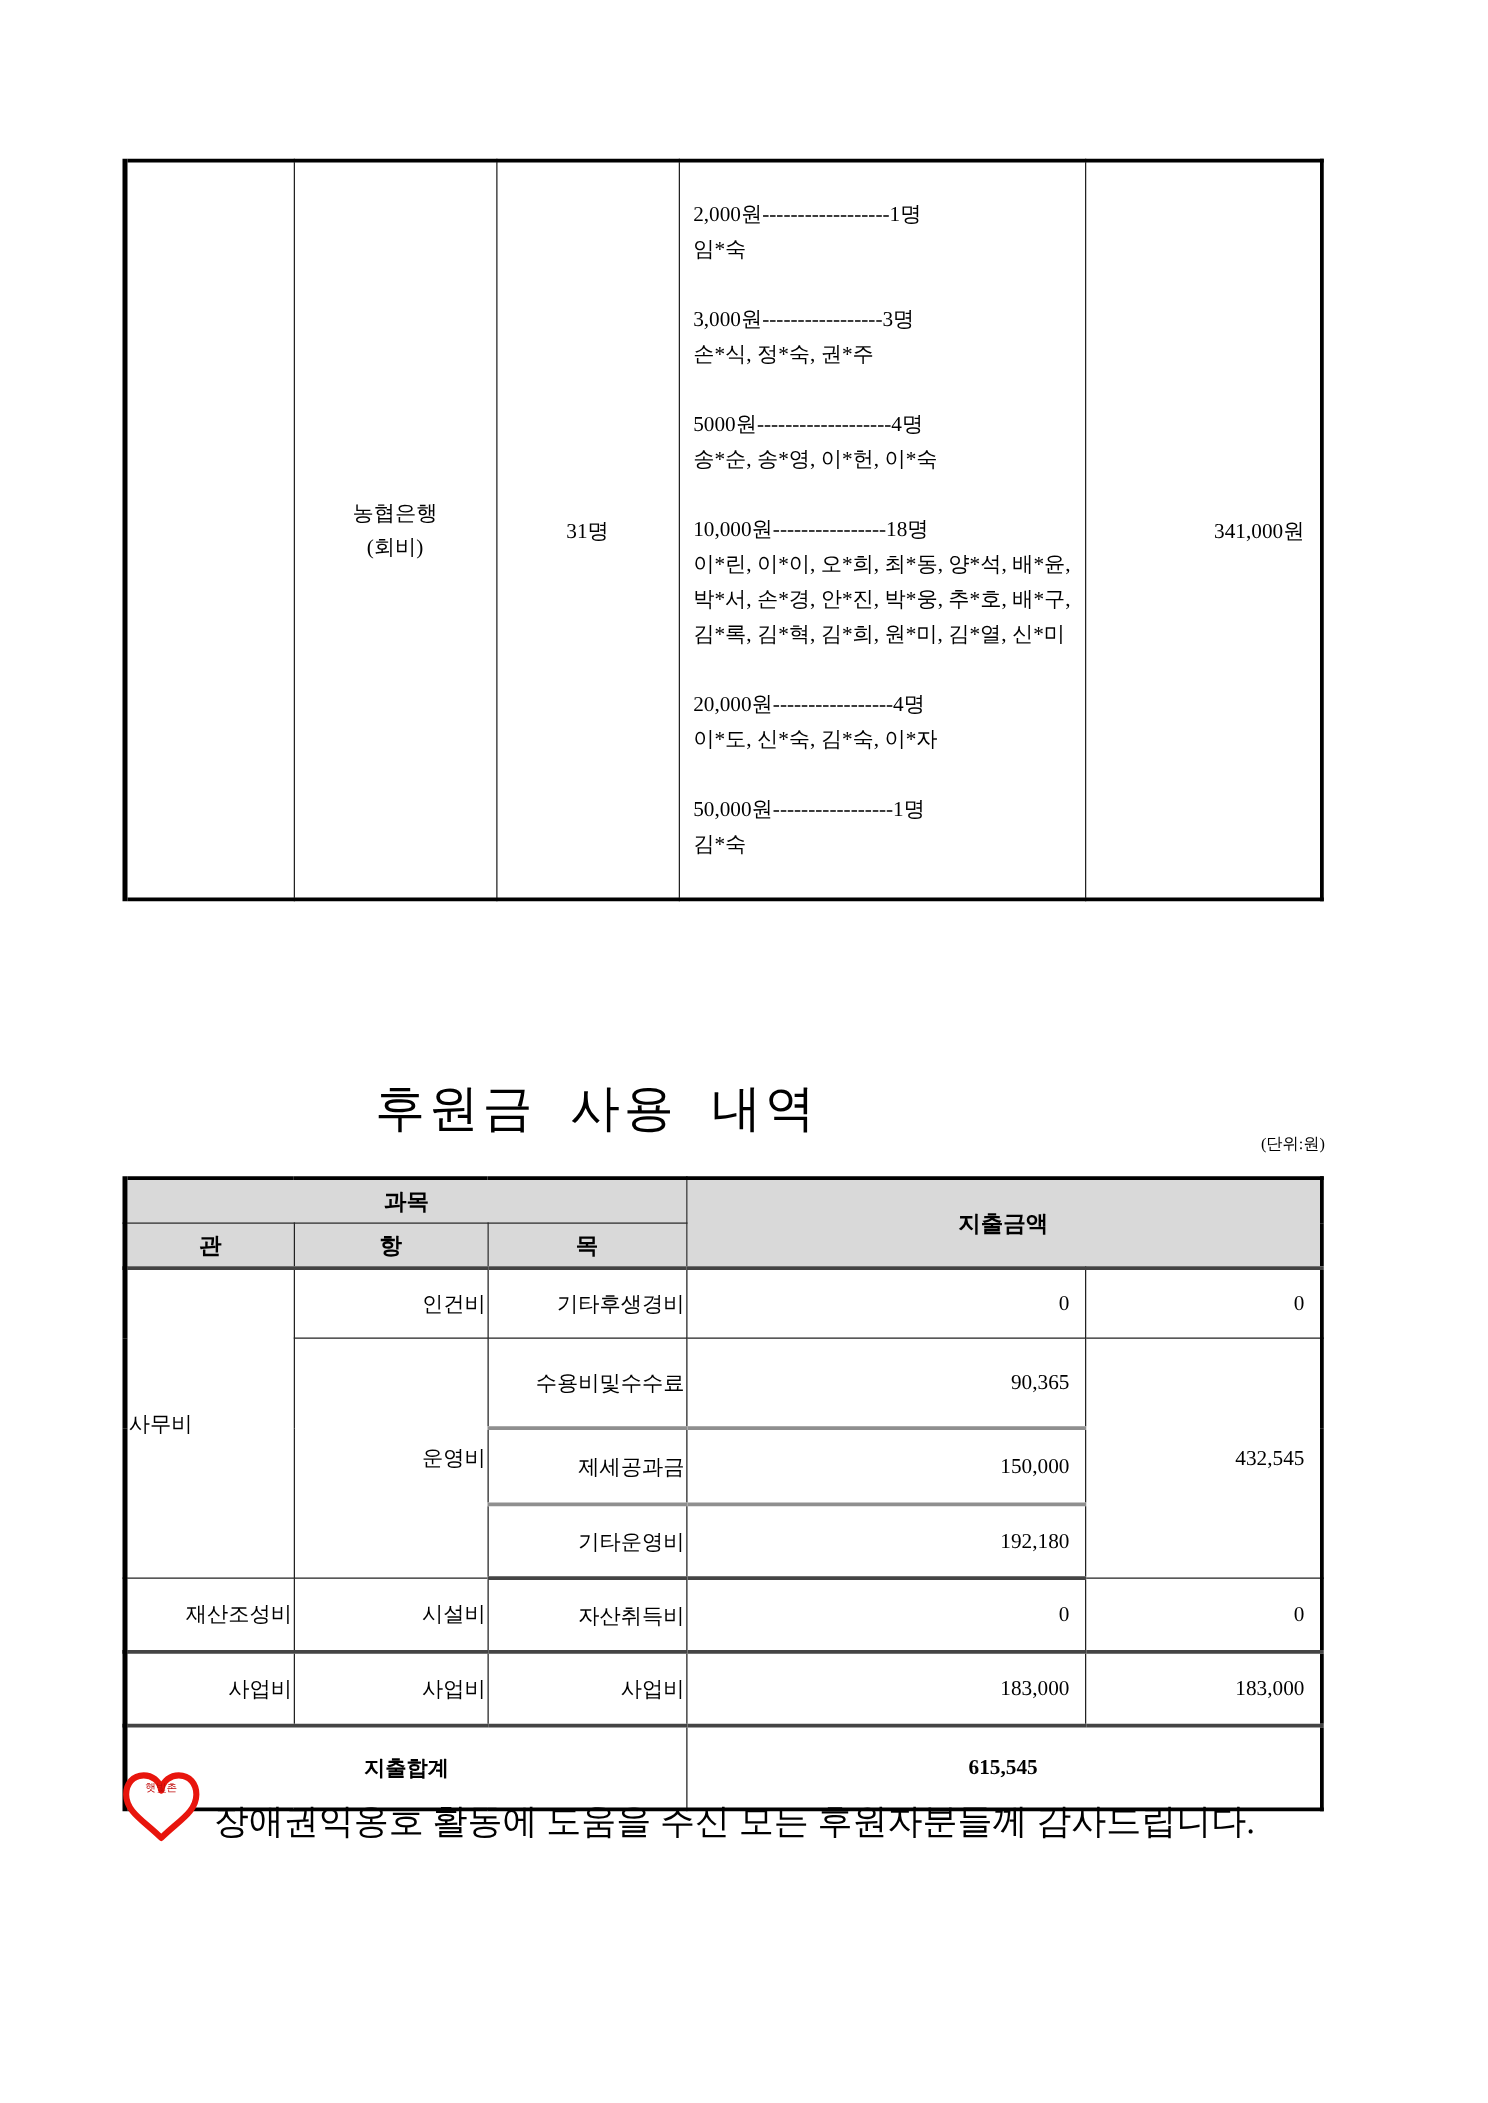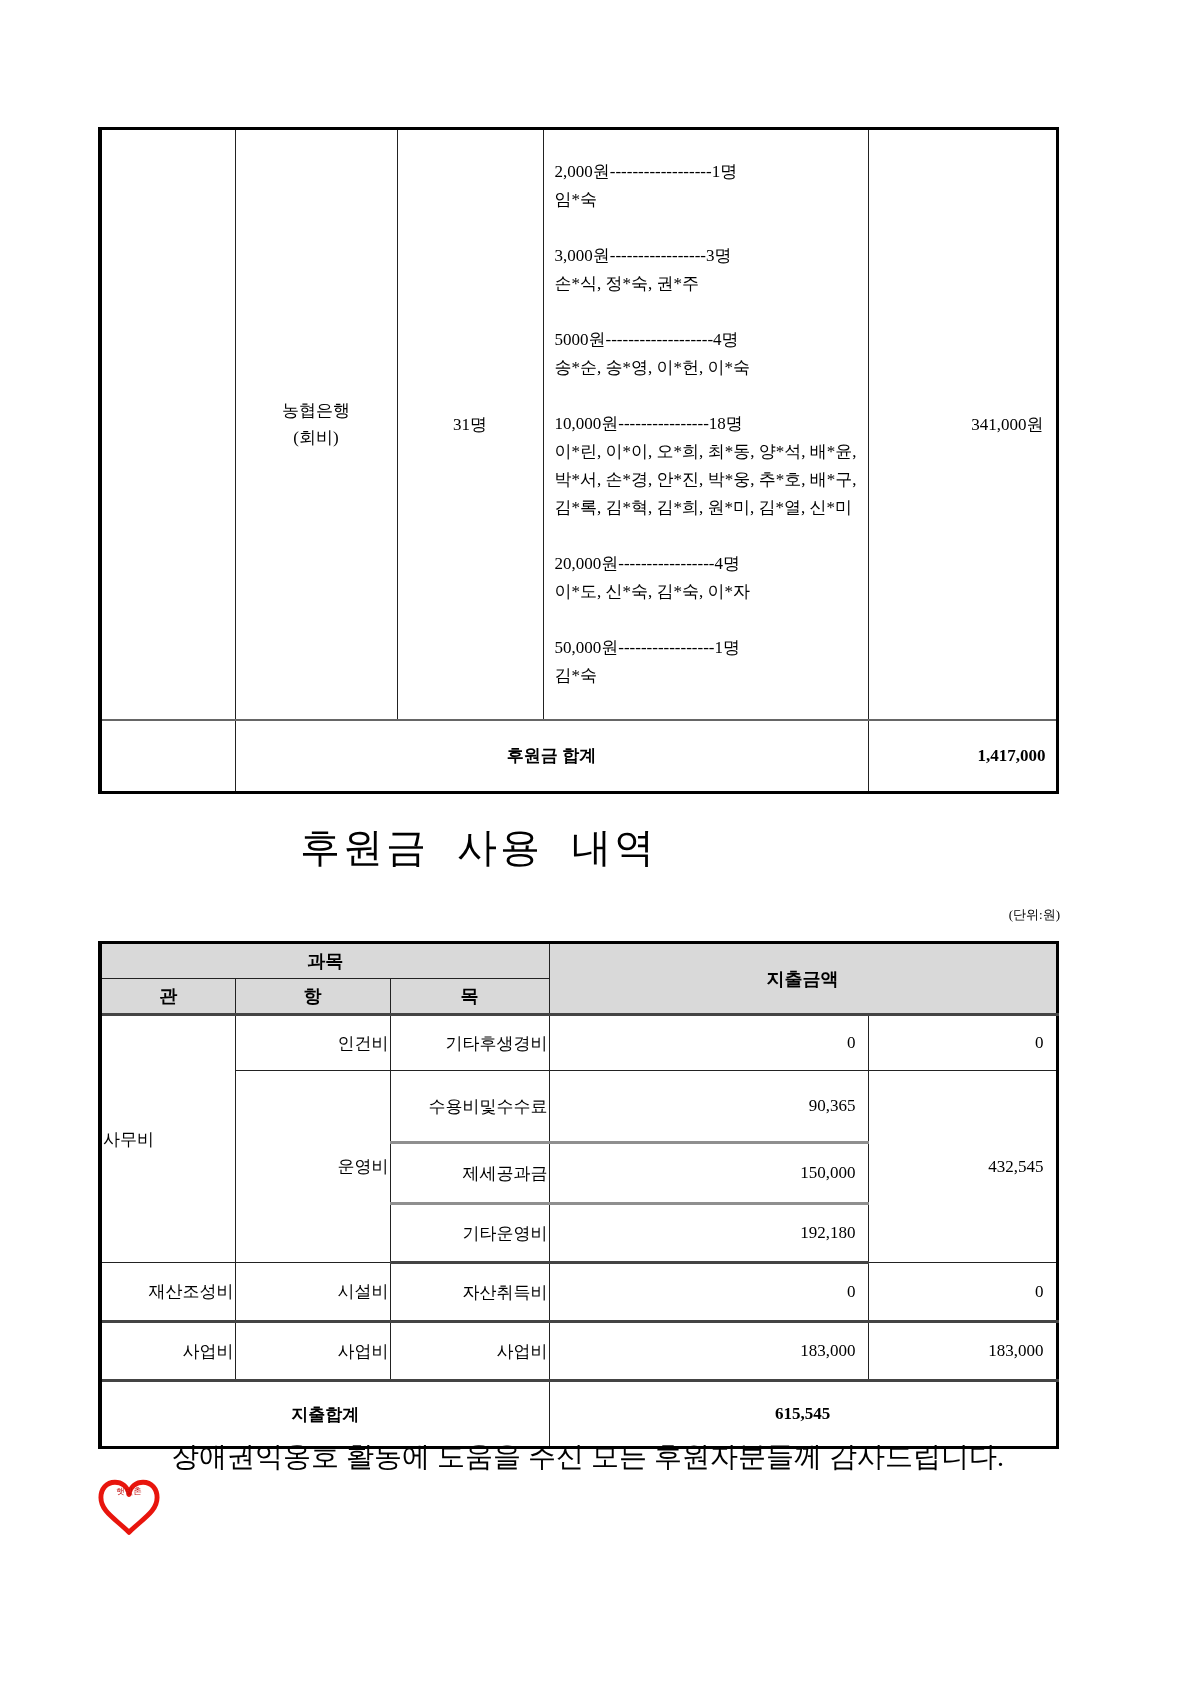--- a/index.html
+++ b/index.html
@@ -25,23 +25,23 @@
   }
   .cell-detail .grp{margin-bottom:28px;}
   .cell-detail .grp:last-child{margin-bottom:0;}
   .cell-amt{text-align:right;padding-right:12px;}
   .total-label{font-weight:bold;font-size:18px;text-align:center;
     font-family:"Liberation Sans", sans-serif;}
   .total-amt{font-weight:bold;font-size:18px;text-align:right;padding-right:10px;}
 
   
   .page-title{
-    position:absolute;left:300px;top:820px;
+    position:absolute;left:300px;top:859px;
     font-size:40px;word-spacing:14px;letter-spacing:3px;
-    font-family:Liberation Sans, sans-serif;
+    font-family:Liberation Serif, serif;
     text-align:center;
   }
   .unit-note{position:absolute;right:130px;top:906px;font-size:13px;}
 
   
   .tbl2{position:absolute;left:98px;top:941px;width:957px;border:3px solid #000;border-left-width:4px;}
   .tbl2 td{border:1px solid #222;vertical-align:middle;font-size:17px;}
   .tbl2 .hdr td{
     background:#d9d9d9;text-align:center;font-weight:bold;font-size:18px;
     font-family:"Liberation Sans", sans-serif;
@@ -66,21 +66,21 @@
   .sum-label{text-align:center;font-weight:bold;font-size:18px;
     font-family:"Liberation Sans", sans-serif;}
   .sum-amt{text-align:center;font-size:18px;font-weight:bold;}
 
   
   .thanks{
     position:absolute;left:109px;top:1438px;width:957px;
     text-align:center;font-size:28px;letter-spacing:0px;
   }
   .org-row{
-    position:absolute;left:98px;top:1478px;width:957px;
+    position:absolute;left:98px;top:1416px;width:957px;
     display:flex;align-items:center;justify-content:flex-start;gap:2px;
   }
   .org-name{font-size:40px;letter-spacing:1px;}
   .heart{width:62px;height:58px;flex:0 0 auto;}
 </style>
 </head>
 <body>
 
 <table class="tbl1">
   <colgroup>
@@ -119,25 +119,20 @@
         <div>20,000원-----------------4명</div>
         <div>이*도, 신*숙, 김*숙, 이*자</div>
       </div>
       <div class="grp">
         <div>50,000원-----------------1명</div>
         <div>김*숙</div>
       </div>
     </td>
     <td class="cell-amt">341,000원</td>
   </tr>
-  <tr class="rowB">
-    <td></td>
-    <td colspan="3" class="total-label">후원금 합계</td>
-    <td class="total-amt">1,417,000</td>
-  </tr>
 </tbody>
   </table>
 
 <div class="page-title">후원금 사용 내역</div>
 <div class="unit-note">(단위:원)</div>
 
 <table class="tbl2">
   <colgroup>
     <col style="width:135px">
       <col style="width:155px">

